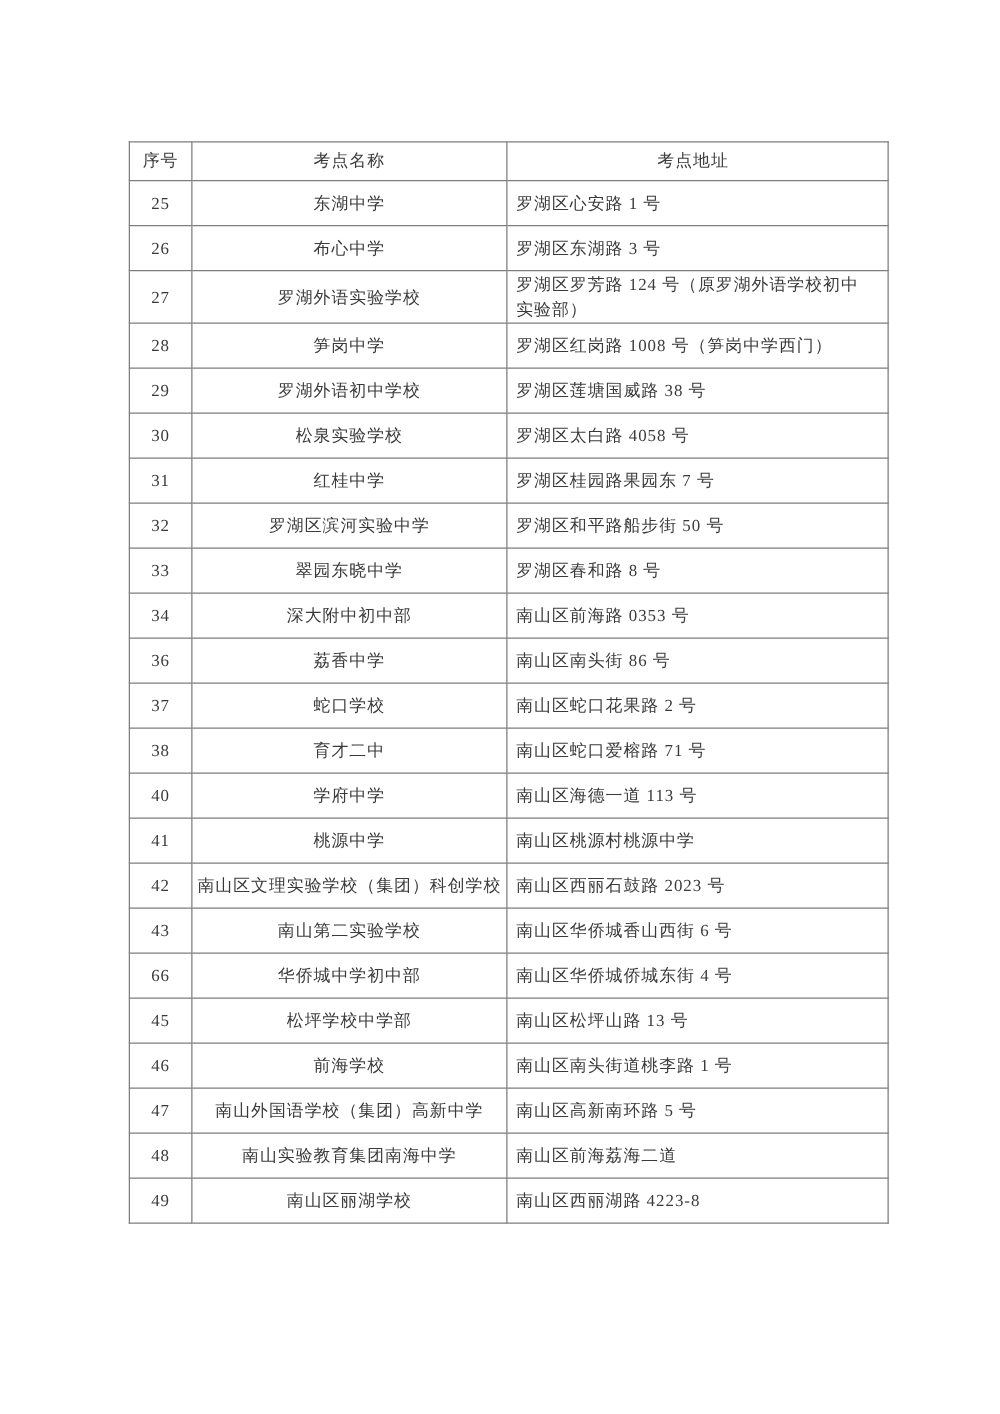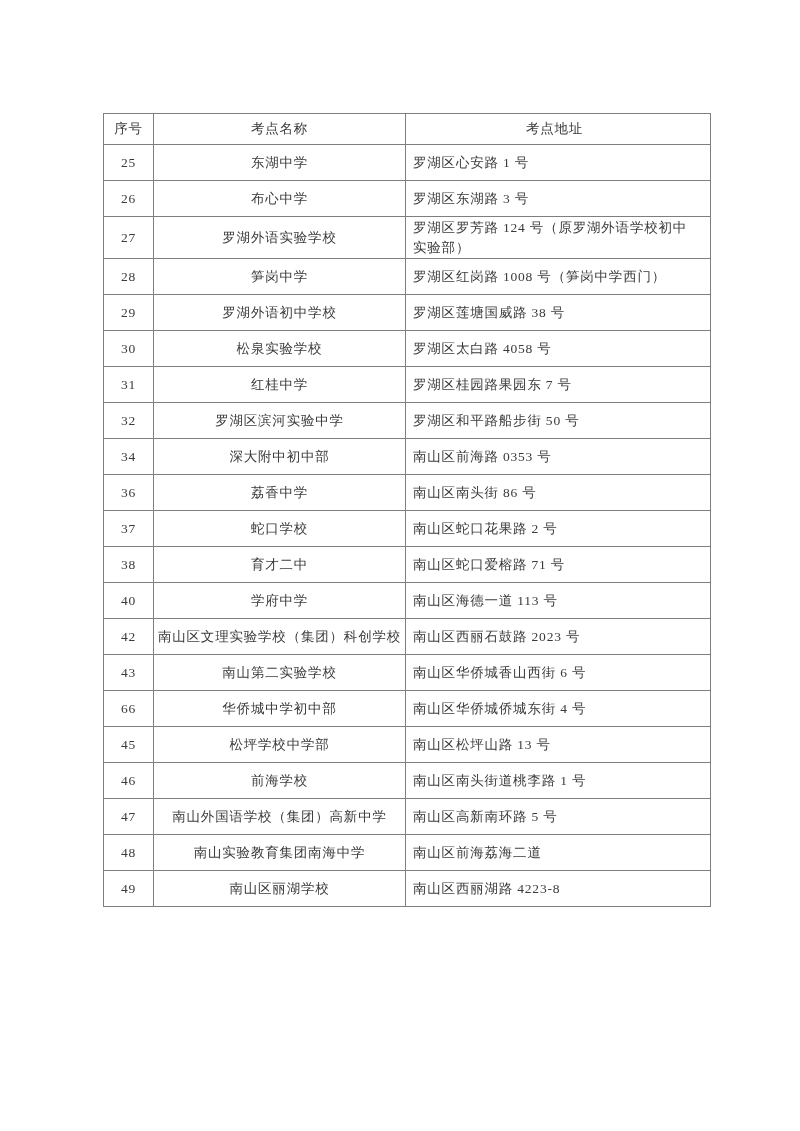--- a/index.html
+++ b/index.html
@@ -107,20 +107,25 @@
           <td class="col-num">31</td>
           <td class="col-name">红桂中学</td>
           <td class="col-address">罗湖区桂园路果园东 7 号</td>
         </tr>
         <tr>
           <td class="col-num">32</td>
           <td class="col-name">罗湖区滨河实验中学</td>
           <td class="col-address">罗湖区和平路船步街 50 号</td>
         </tr>
         <tr>
+          <td class="col-num">33</td>
+          <td class="col-name">翠园东晓中学</td>
+          <td class="col-address">罗湖区春和路 8 号</td>
+        </tr>
+        <tr>
           <td class="col-num">34</td>
           <td class="col-name">深大附中初中部</td>
           <td class="col-address">南山区前海路 0353 号</td>
         </tr>
         <tr>
           <td class="col-num">36</td>
           <td class="col-name">荔香中学</td>
           <td class="col-address">南山区南头街 86 号</td>
         </tr>
         <tr>
@@ -130,20 +135,25 @@
         </tr>
         <tr>
           <td class="col-num">38</td>
           <td class="col-name">育才二中</td>
           <td class="col-address">南山区蛇口爱榕路 71 号</td>
         </tr>
         <tr>
           <td class="col-num">40</td>
           <td class="col-name">学府中学</td>
           <td class="col-address">南山区海德一道 113 号</td>
+        </tr>
+        <tr>
+          <td class="col-num">41</td>
+          <td class="col-name">桃源中学</td>
+          <td class="col-address">南山区桃源村桃源中学</td>
         </tr>
         <tr>
           <td class="col-num">42</td>
           <td class="col-name">南山区文理实验学校（集团）科创学校</td>
           <td class="col-address">南山区西丽石鼓路 2023 号</td>
         </tr>
         <tr>
           <td class="col-num">43</td>
           <td class="col-name">南山第二实验学校</td>
           <td class="col-address">南山区华侨城香山西街 6 号</td>

